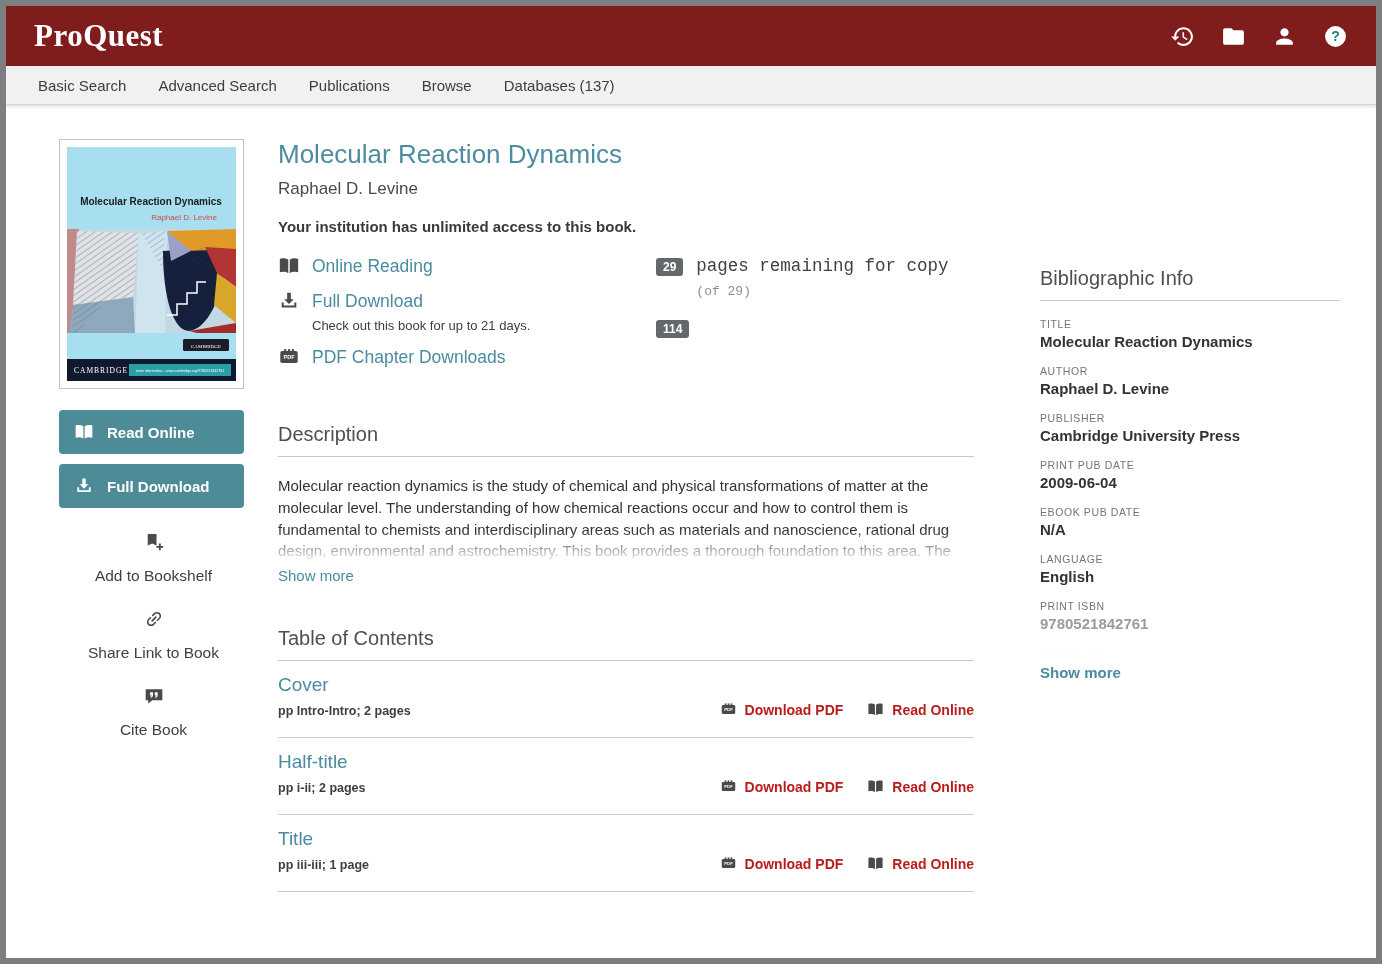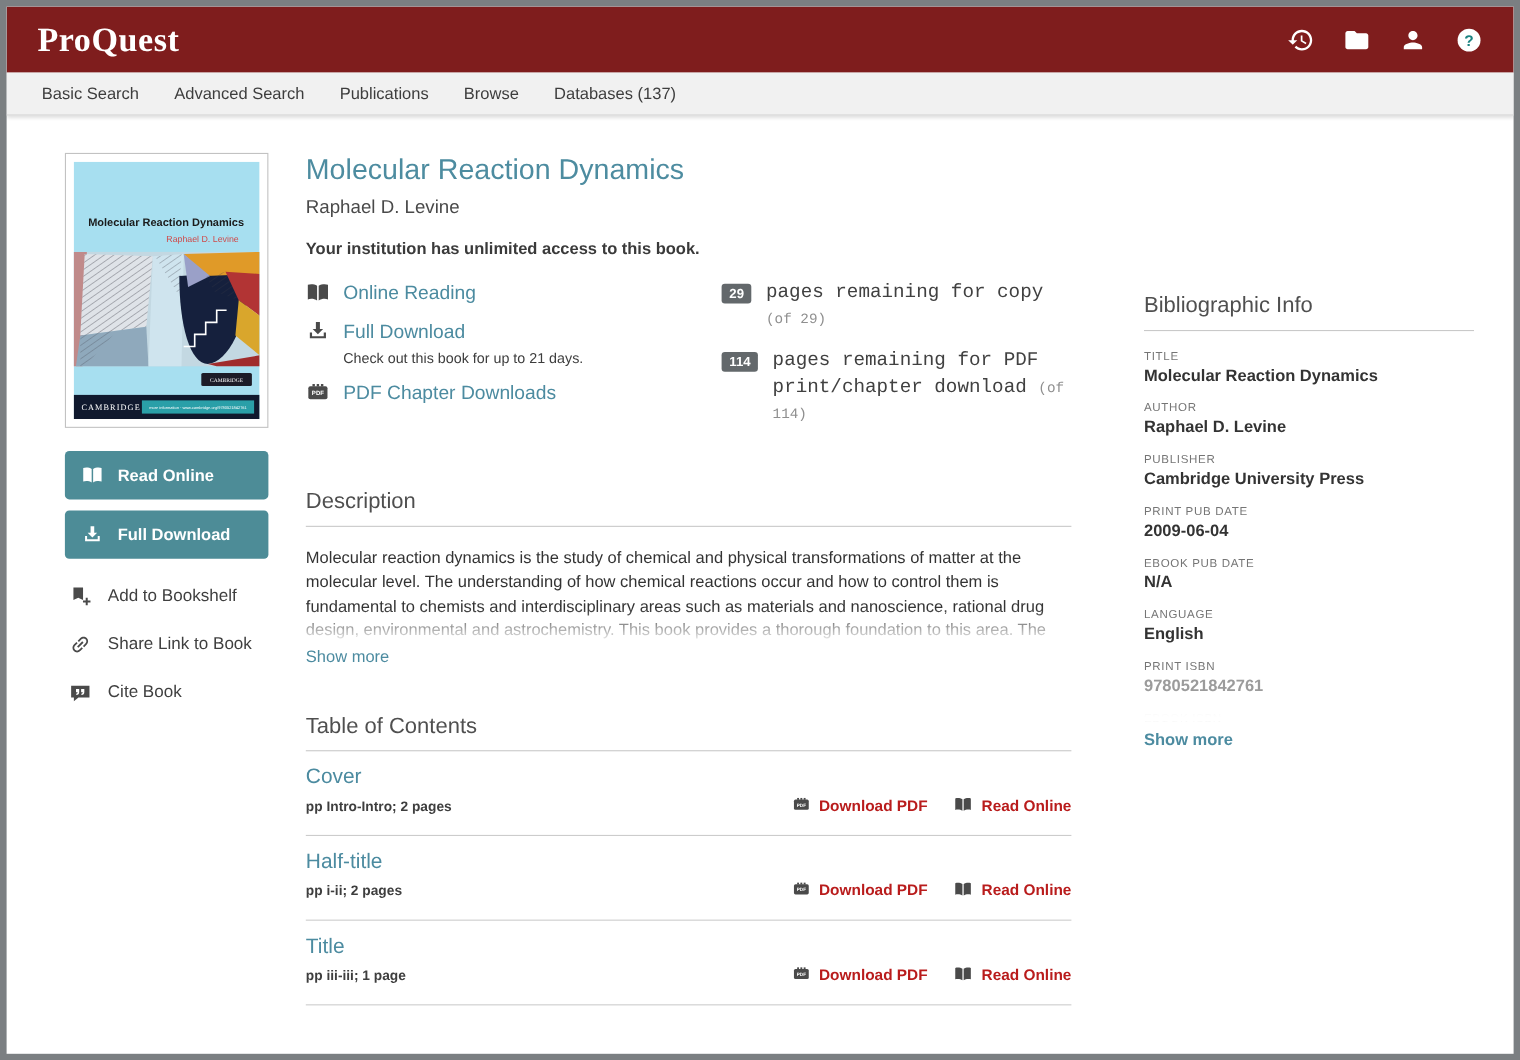--- a/index.html
+++ b/index.html
@@ -32,21 +32,21 @@
   .btn { width:185px; height:44px; background:#4d8c97; border:none; border-radius:4px; color:#fff;
          display:flex; align-items:center; gap:13px; padding:0 15px; font-size:15px; font-weight:700;
          cursor:pointer; font-family:inherit; }
   .btn.first { margin-top:21px; } .btn + .btn { margin-top:10px; }
   .ic { display:inline-flex; flex:none; }
   .ic svg { width:100%; height:100%; display:block; }
   .ic20 { width:20px; height:20px; } .ic22 { width:22px; height:22px; } .ic17 { width:17px; height:17px; }
   .white { color:#fff; } .dark { color:#4a4a4a; }
 
   .side-action { display:flex; align-items:center; gap:15px; margin-top:24px; padding-left:4px;
-                 color:#3f3f3f; font-size:15.5px; cursor:pointer; text-decoration:none; }
+                 color:#3f3f3f; font-size:15.5px; cursor:pointer; text-decoration:none;flex-direction:column; }
 
   
   .book-title { margin:0; font-size:26px; font-weight:400; color:#4d8ca0; }
   .book-author { margin-top:9px; font-size:17px; color:#4a4a4a; }
   .sec-h { font-size:20px; font-weight:400; color:#4f4f4f; padding-bottom:10px; border-bottom:1px solid #c9c9c9; margin:0; }
   .mt-avail { margin-top:70px; } .mt-sec { margin-top:42px; }
 
   .access-text { margin-top:19px; font-size:15px; font-weight:700; color:#3a3a3a; }
   .avail-cols { display:flex; margin-top:20px; }
   .avail-links { width:378px; flex:none; }
@@ -285,22 +285,20 @@
           </a>
         </div>
         <div class="quotas">
           <div class="quota">
             <span class="badge">29</span>
             <span class="quota-text"><span>pages remaining for copy</span>
               <span class="quota-of">(of 29)</span></span>
           </div>
           <div class="quota">
             <span class="badge">114</span>
-            <span class="quota-text"><span>pages remaining for PDF print/chapter download</span>
-              <span class="quota-of">(of 114)</span></span>
           </div>
         </div>
       </div>
 
       <h2 class="sec-h mt-sec">Description</h2>
       <div class="desc-wrap">
         <div class="desc-text">Molecular reaction dynamics is the study of chemical and physical transformations of matter at the molecular level. The understanding of how chemical reactions occur and how to control them is fundamental to chemists and interdisciplinary areas such as materials and nanoscience, rational drug design, environmental and astrochemistry. This book provides a thorough foundation to this area. The first half is</div>
       </div>
       <a class="show-more">Show more</a>
 

